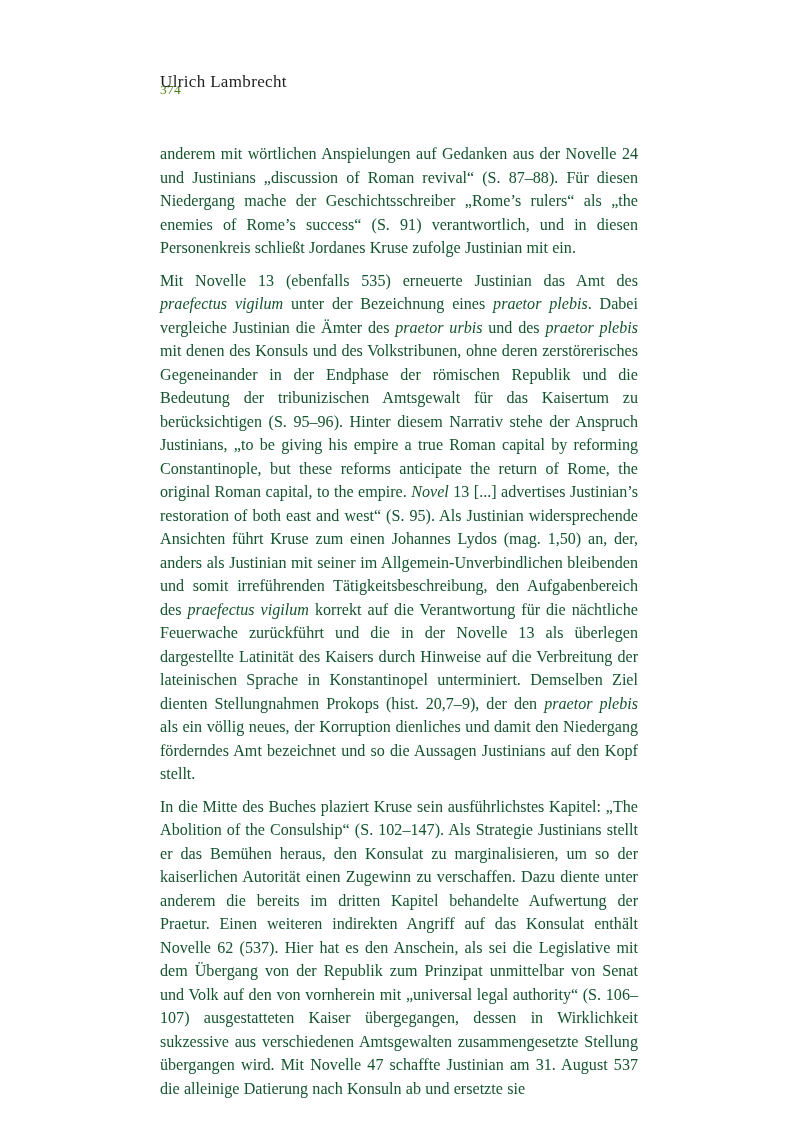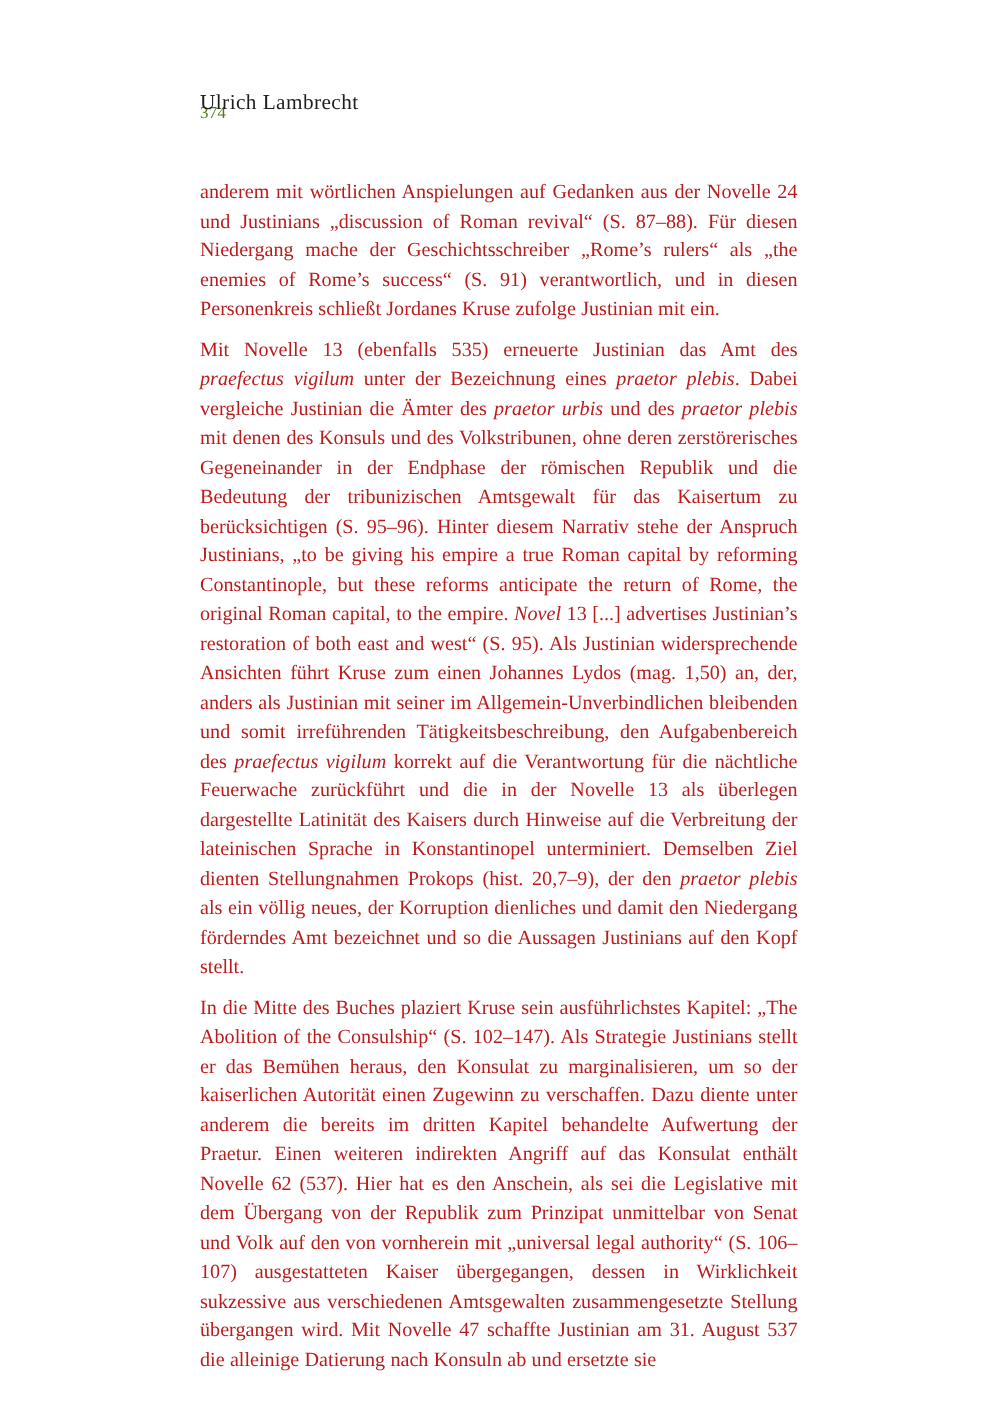--- a/index.html
+++ b/index.html
@@ -60,21 +60,21 @@
 
   p.para {
     margin: 0 0 9px 0;
     font-size: 16.1px;
     line-height: 23.5px;
     text-align: justify;
     text-justify: inter-word;
     hyphens: manual;
     letter-spacing: 0.01px;
     word-spacing: 0.2px;
-    color: #b91c1c;
+    color: #14532d;
   }
 
   p.para:last-child {
     margin-bottom: 0;
   }
 
   i, .it {
   }
 </style>
 </head>

